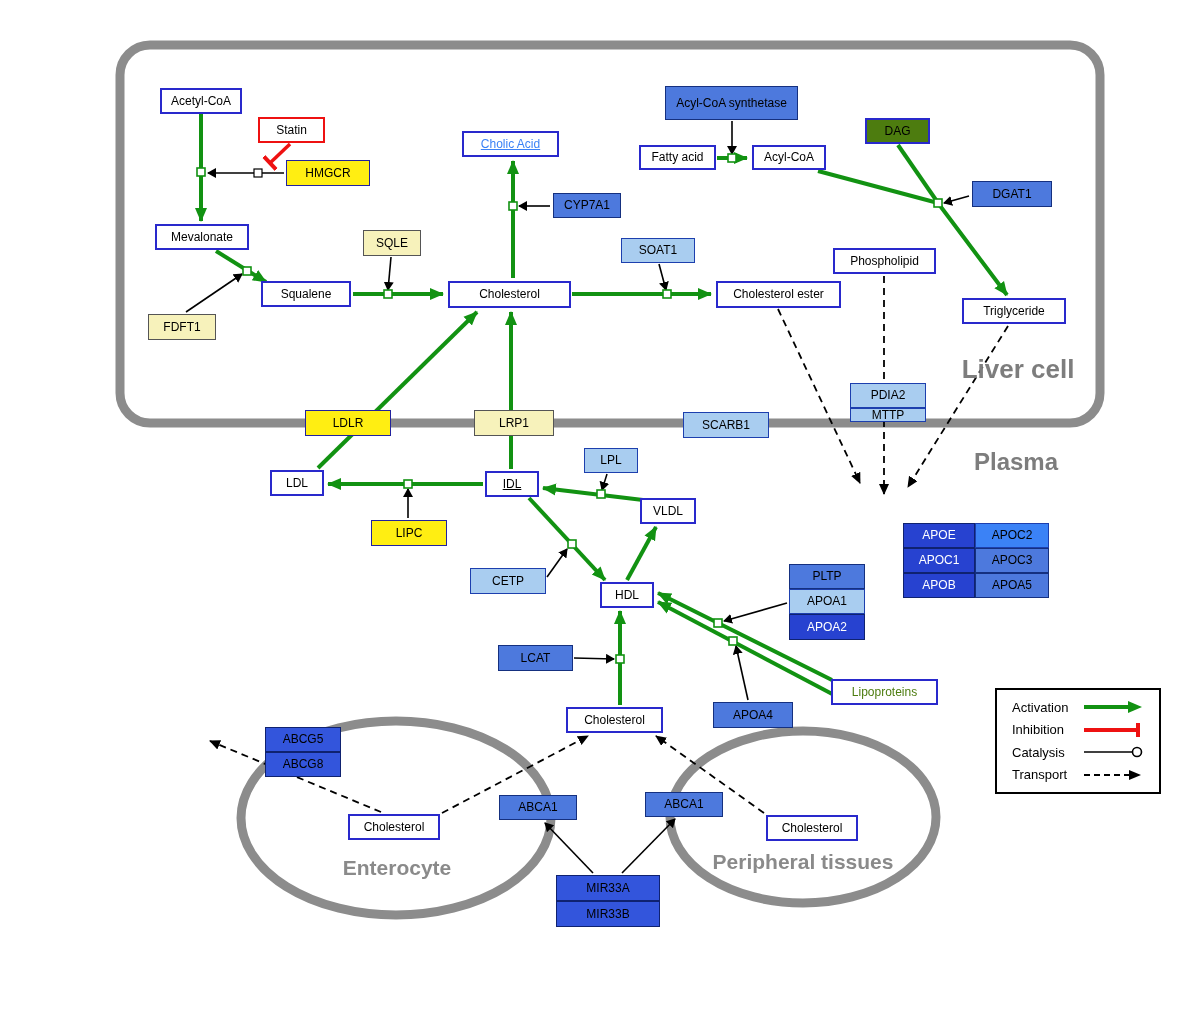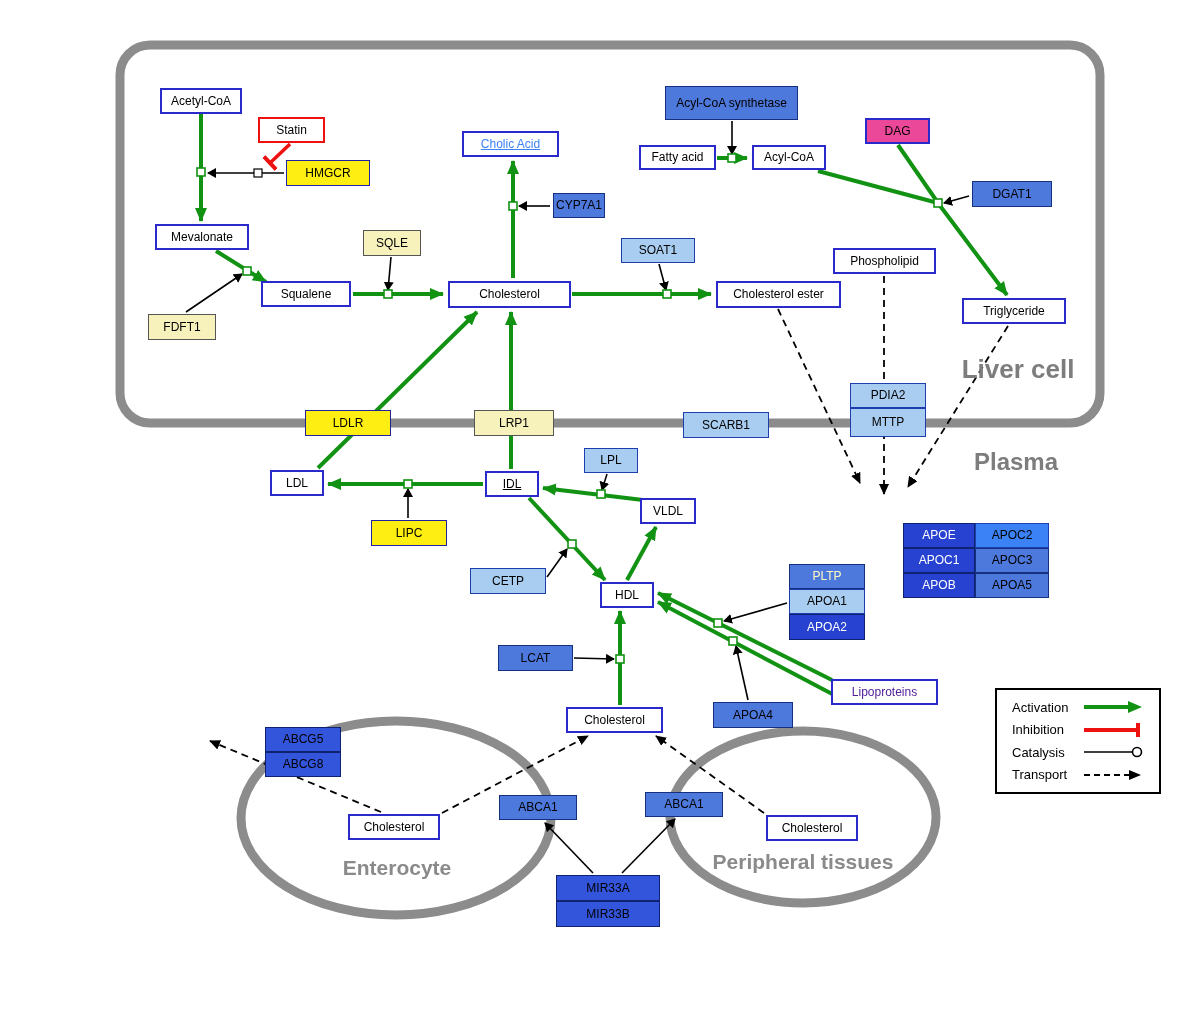--- a/index.html
+++ b/index.html
@@ -104,55 +104,55 @@
 
   <div id="node-layer">
       <div class="node" style="left: 160px; top: 88px; width: 82px; height: 26px; background: rgb(255, 255, 255); border: 2px solid rgb(41, 41, 204); color: rgb(0, 0, 0);">Acetyl-CoA</div>
       <div class="node" style="left: 258px; top: 117px; width: 67px; height: 26px; background: rgb(255, 255, 255); border: 2.5px solid rgb(238, 17, 17); color: rgb(0, 0, 0);">Statin</div>
       <div class="node" style="left: 286px; top: 160px; width: 84px; height: 26px; background: rgb(255, 238, 18); border: 1.5px solid rgb(34, 34, 158); color: rgb(0, 0, 0);">HMGCR</div>
       <div class="node" style="left: 155px; top: 224px; width: 94px; height: 26px; background: rgb(255, 255, 255); border: 2px solid rgb(41, 41, 204); color: rgb(0, 0, 0);">Mevalonate</div>
       <div class="node" style="left: 363px; top: 230px; width: 58px; height: 26px; background: rgb(247, 242, 187); border: 1px solid rgb(85, 85, 85); color: rgb(0, 0, 0);">SQLE</div>
       <div class="node" style="left: 148px; top: 314px; width: 68px; height: 26px; background: rgb(247, 242, 187); border: 1px solid rgb(85, 85, 85); color: rgb(0, 0, 0); text-align: center;">FDFT1</div>
       <div class="node" style="left: 261px; top: 281px; width: 90px; height: 26px; background: rgb(255, 255, 255); border: 2px solid rgb(41, 41, 204); color: rgb(0, 0, 0);">Squalene</div>
       <div class="node" style="left: 462px; top: 131px; width: 97px; height: 26px; background: rgb(255, 255, 255); border: 2px solid rgb(41, 41, 204); color: #3b82f6; text-decoration: underline;">Cholic Acid</div>
-      <div class="node" style="left: 553px; top: 193px; width: 52px; height: 25px; background: rgb(77, 121, 221); border: 1.5px solid rgb(21, 48, 127); color: rgb(0, 0, 0);">CYP7A1</div>
+      <div class="node" style="left: 553px; top: 193px; width: 68px; height: 25px; background: rgb(77, 121, 221); border: 1.5px solid rgb(21, 48, 127); color: rgb(0, 0, 0);">CYP7A1</div>
       <div class="node" style="left: 448px; top: 281px; width: 123px; height: 27px; background: rgb(255, 255, 255); border: 2px solid rgb(41, 41, 204); color: rgb(0, 0, 0);">Cholesterol</div>
       <div class="node" style="left: 621px; top: 238px; width: 74px; height: 25px; background: rgb(169, 205, 240); border: 1.5px solid rgb(29, 63, 174); color: rgb(0, 0, 0);">SOAT1</div>
       <div class="node" style="left: 716px; top: 281px; width: 125px; height: 27px; background: rgb(255, 255, 255); border: 2px solid rgb(41, 41, 204); color: rgb(0, 0, 0);">Cholesterol ester</div>
       <div class="node" style="left: 665px; top: 86px; width: 133px; height: 34px; background: rgb(77, 121, 221); border: 1.5px solid rgb(21, 48, 127); color: rgb(0, 0, 0);">Acyl-CoA synthetase</div>
       <div class="node" style="left: 639px; top: 145px; width: 77px; height: 25px; background: rgb(255, 255, 255); border: 2px solid rgb(41, 41, 204); color: rgb(0, 0, 0);">Fatty acid</div>
       <div class="node" style="left: 752px; top: 145px; width: 74px; height: 25px; background: rgb(255, 255, 255); border: 2px solid rgb(41, 41, 204); color: rgb(0, 0, 0);">Acyl-CoA</div>
-      <div class="node" style="left: 865px; top: 118px; width: 65px; height: 26px; background: #ec4899; border: 2px solid rgb(41, 41, 204); color: rgb(0, 0, 0);">DAG</div>
+      <div class="node" style="left: 865px; top: 118px; width: 65px; height: 26px; background: #4d7c0f; border: 2px solid rgb(41, 41, 204); color: rgb(0, 0, 0);">DAG</div>
       <div class="node" style="left: 972px; top: 181px; width: 80px; height: 26px; background: rgb(77, 121, 221); border: 1.5px solid rgb(21, 48, 127); color: rgb(0, 0, 0);">DGAT1</div>
       <div class="node" style="left: 833px; top: 248px; width: 103px; height: 26px; background: rgb(255, 255, 255); border: 2px solid rgb(41, 41, 204); color: rgb(0, 0, 0);">Phospholipid</div>
       <div class="node" style="left: 962px; top: 298px; width: 104px; height: 26px; background: rgb(255, 255, 255); border: 2px solid rgb(41, 41, 204); color: rgb(0, 0, 0);">Triglyceride</div>
       <div class="node" style="left: 850px; top: 383px; width: 76px; height: 25px; background: rgb(169, 205, 240); border: 1.5px solid rgb(29, 63, 174); color: rgb(0, 0, 0);">PDIA2</div>
-      <div class="node" style="left: 850px; top: 408px; width: 76px; height: 29px; background: rgb(169, 205, 240); border: 1.5px solid rgb(29, 63, 174); color: rgb(0, 0, 0);">MTTP</div>
+      <div class="node" style="left: 850px; top: 408px; width: 76px; height: 14px; background: rgb(169, 205, 240); border: 1.5px solid rgb(29, 63, 174); color: rgb(0, 0, 0);">MTTP</div>
       <div class="node" style="left: 305px; top: 410px; width: 86px; height: 26px; background: rgb(255, 238, 18); border: 1.5px solid rgb(34, 34, 158); color: rgb(0, 0, 0);">LDLR</div>
       <div class="node" style="left: 474px; top: 410px; width: 80px; height: 26px; background: rgb(247, 242, 187); border: 1px solid rgb(85, 85, 85); color: rgb(0, 0, 0);">LRP1</div>
       <div class="node" style="left: 683px; top: 412px; width: 86px; height: 26px; background: rgb(169, 205, 240); border: 1.5px solid rgb(29, 63, 174); color: rgb(0, 0, 0);">SCARB1</div>
       <div class="node" style="left: 270px; top: 470px; width: 54px; height: 26px; background: rgb(255, 255, 255); border: 2px solid rgb(41, 41, 204); color: rgb(0, 0, 0);">LDL</div>
       <div class="node" style="left: 485px; top: 471px; width: 54px; height: 26px; background: rgb(255, 255, 255); border: 2px solid rgb(41, 41, 204); color: rgb(0, 0, 0); text-decoration: underline;">IDL</div>
       <div class="node" style="left: 584px; top: 448px; width: 54px; height: 25px; background: rgb(169, 205, 240); border: 1.5px solid rgb(29, 63, 174); color: rgb(0, 0, 0);">LPL</div>
       <div class="node" style="left: 640px; top: 498px; width: 56px; height: 26px; background: rgb(255, 255, 255); border: 2px solid rgb(41, 41, 204); color: rgb(0, 0, 0);">VLDL</div>
       <div class="node" style="left: 371px; top: 520px; width: 76px; height: 26px; background: rgb(255, 238, 18); border: 1.5px solid rgb(34, 34, 158); color: rgb(0, 0, 0);">LIPC</div>
       <div class="node" style="left: 470px; top: 568px; width: 76px; height: 26px; background: rgb(169, 205, 240); border: 1.5px solid rgb(29, 63, 174); color: rgb(0, 0, 0);">CETP</div>
       <div class="node" style="left: 600px; top: 582px; width: 54px; height: 26px; background: rgb(255, 255, 255); border: 2px solid rgb(41, 41, 204); color: rgb(0, 0, 0);">HDL</div>
-      <div class="node" style="left: 789px; top: 564px; width: 76px; height: 25px; background: rgb(77, 121, 221); border: 1.5px solid rgb(21, 48, 127); color: #fef9c3;">PLTP</div>
+      <div class="node" style="left: 789px; top: 564px; width: 76px; height: 25px; background: rgb(77, 121, 221); border: 1.5px solid rgb(21, 48, 127); color: #000000;">PLTP</div>
       <div class="node" style="left: 789px; top: 589px; width: 76px; height: 25px; background: rgb(169, 205, 240); border: 1.5px solid rgb(29, 63, 174); color: rgb(0, 0, 0);">APOA1</div>
       <div class="node" style="left: 789px; top: 614px; width: 76px; height: 26px; background: rgb(39, 66, 208); border: 1.5px solid rgb(15, 34, 112); color: rgb(255, 255, 255);">APOA2</div>
       <div class="node" style="left: 903px; top: 523px; width: 72px; height: 25px; background: rgb(39, 66, 208); border: 1.5px solid rgb(15, 34, 112); color: rgb(255, 255, 255);">APOE</div>
       <div class="node" style="left: 975px; top: 523px; width: 74px; height: 25px; background: #3b82f6; border: 1.5px solid rgb(29, 63, 174); color: rgb(0, 0, 0);">APOC2</div>
       <div class="node" style="left: 903px; top: 548px; width: 72px; height: 25px; background: rgb(39, 66, 208); border: 1.5px solid rgb(15, 34, 112); color: rgb(255, 255, 255);">APOC1</div>
       <div class="node" style="left: 975px; top: 548px; width: 74px; height: 25px; background: rgb(77, 121, 221); border: 1.5px solid rgb(21, 48, 127); color: rgb(0, 0, 0);">APOC3</div>
       <div class="node" style="left: 903px; top: 573px; width: 72px; height: 25px; background: rgb(39, 66, 208); border: 1.5px solid rgb(15, 34, 112); color: rgb(255, 255, 255);">APOB</div>
       <div class="node" style="left: 975px; top: 573px; width: 74px; height: 25px; background: rgb(77, 121, 221); border: 1.5px solid rgb(21, 48, 127); color: rgb(0, 0, 0);">APOA5</div>
       <div class="node" style="left: 498px; top: 645px; width: 75px; height: 26px; background: rgb(77, 121, 221); border: 1.5px solid rgb(21, 48, 127); color: rgb(0, 0, 0);">LCAT</div>
       <div class="node" style="left: 713px; top: 702px; width: 80px; height: 26px; background: rgb(77, 121, 221); border: 1.5px solid rgb(21, 48, 127); color: rgb(0, 0, 0);">APOA4</div>
-      <div class="node" style="left: 831px; top: 679px; width: 107px; height: 26px; background: rgb(255, 255, 255); border: 2px solid rgb(41, 41, 204); color: #4c1d95;">Lipoproteins</div>
+      <div class="node" style="left: 831px; top: 679px; width: 107px; height: 26px; background: rgb(255, 255, 255); border: 2px solid rgb(41, 41, 204); color: #4d7c0f;">Lipoproteins</div>
       <div class="node" style="left: 566px; top: 707px; width: 97px; height: 26px; background: rgb(255, 255, 255); border: 2px solid rgb(41, 41, 204); color: rgb(0, 0, 0);">Cholesterol</div>
       <div class="node" style="left: 265px; top: 727px; width: 76px; height: 25px; background: rgb(51, 85, 220); border: 1.5px solid rgb(15, 34, 112); color: rgb(0, 0, 0);">ABCG5</div>
       <div class="node" style="left: 265px; top: 752px; width: 76px; height: 25px; background: rgb(51, 85, 220); border: 1.5px solid rgb(15, 34, 112); color: rgb(0, 0, 0);">ABCG8</div>
       <div class="node" style="left: 348px; top: 814px; width: 92px; height: 26px; background: rgb(255, 255, 255); border: 2px solid rgb(41, 41, 204); color: rgb(0, 0, 0);">Cholesterol</div>
       <div class="node" style="left: 499px; top: 795px; width: 78px; height: 25px; background: rgb(77, 121, 221); border: 1.5px solid rgb(21, 48, 127); color: rgb(0, 0, 0);">ABCA1</div>
       <div class="node" style="left: 645px; top: 792px; width: 78px; height: 25px; background: rgb(77, 121, 221); border: 1.5px solid rgb(21, 48, 127); color: rgb(0, 0, 0);">ABCA1</div>
       <div class="node" style="left: 766px; top: 815px; width: 92px; height: 26px; background: rgb(255, 255, 255); border: 2px solid rgb(41, 41, 204); color: rgb(0, 0, 0);">Cholesterol</div>
       <div class="node" style="left: 556px; top: 875px; width: 104px; height: 26px; background: rgb(51, 85, 220); border: 1.5px solid rgb(15, 34, 112); color: rgb(0, 0, 0);">MIR33A</div>
       <div class="node" style="left: 556px; top: 901px; width: 104px; height: 26px; background: rgb(51, 85, 220); border: 1.5px solid rgb(15, 34, 112); color: rgb(0, 0, 0);">MIR33B</div>
     </div>

